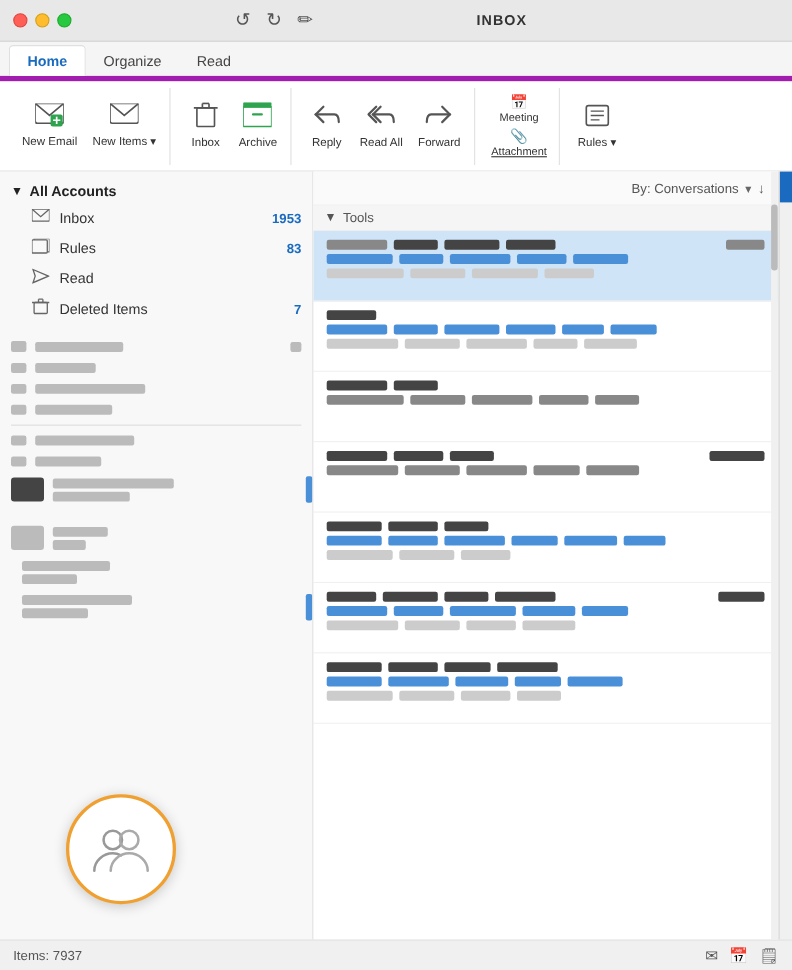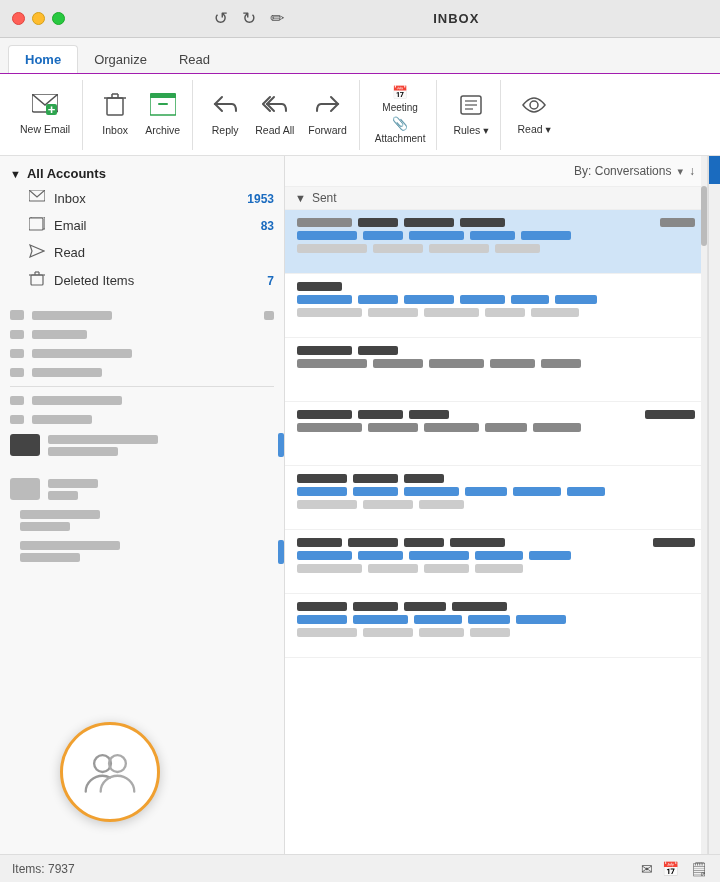--- a/index.html
+++ b/index.html
@@ -42,21 +42,21 @@
       letter-spacing: 1px;
     }
 
     
     .tab-bar {
       height: 36px;
       background: #f5f5f5;
       display: flex;
       align-items: flex-end;
       padding: 0 8px;
-      border-bottom: 1px solid #a21caf;
+      border-bottom: 5px solid #a21caf;
     }
     .tab {
       padding: 6px 16px;
       font-size: 13px;
       color: #444;
       cursor: pointer;
       border-radius: 4px 4px 0 0;
     }
     .tab.active {
       background: white;
@@ -367,20 +367,30 @@
         <svg width="26" height="22" viewBox="0 0 26 22">
             <rect x="0" y="0" width="26" height="18" rx="2" fill="none" stroke="#555" stroke-width="1.5"></rect>
             <polyline points="0,0 13,11 26,0" fill="none" stroke="#555" stroke-width="1.5"></polyline>
             <rect x="14" y="10" width="11" height="11" rx="2" fill="#2ea44f"></rect>
             <text x="19.5" y="20" text-anchor="middle" font-size="13" fill="white" font-weight="bold">+</text>
           </svg>
       </div>
       <span class="btn-label">New
 Email</span>
     </div>
+    <div class="ribbon-btn" style="min-width:36px;">
+      <div class="btn-icon">
+        <svg width="26" height="22" viewBox="0 0 26 22">
+            <rect x="0" y="0" width="26" height="18" rx="2" fill="none" stroke="#555" stroke-width="1.5"></rect>
+            <polyline points="0,0 13,11 26,0" fill="none" stroke="#555" stroke-width="1.5"></polyline>
+          </svg>
+      </div>
+      <span class="btn-label">New
+Items ▾</span>
+    </div>
   </div>
 
   <div class="ribbon-group">
     <div class="ribbon-btn">
       <div class="btn-icon">
         <svg width="22" height="24" viewBox="0 0 22 24">
             <rect x="3" y="5" width="16" height="17" rx="1" fill="none" stroke="#555" stroke-width="1.5"></rect>
             <line x1="0" y1="5" x2="22" y2="5" stroke="#555" stroke-width="1.5"></line>
             <line x1="8" y1="5" x2="8" y2="1" stroke="#555" stroke-width="1.5"></line>
             <line x1="14" y1="5" x2="14" y2="1" stroke="#555" stroke-width="1.5"></line>
@@ -434,52 +444,41 @@
   </div>
 
   <div class="ribbon-group">
     <div class="ribbon-col">
       <div class="ribbon-btn-small">
         <span style="font-size:13px;">📅</span>
         <span style="font-size:10px;">Meeting</span>
       </div>
       <div class="ribbon-btn-small">
         <span style="font-size:13px;">📎</span>
-        <span style="font-size:10px;">Attachment</span>
+        <span style="font-size:10px;text-decoration:underline;">Attachment</span>
       </div>
     </div>
   </div>
 
 
 
   <div class="ribbon-group">
     <div class="ribbon-btn">
       <div class="btn-icon">
         <svg width="24" height="24" viewBox="0 0 24 24">
             <rect x="2" y="3" width="20" height="18" rx="2" fill="none" stroke="#555" stroke-width="1.5"></rect>
             <line x1="6" y1="8" x2="18" y2="8" stroke="#555" stroke-width="1.2"></line>
             <line x1="6" y1="12" x2="18" y2="12" stroke="#555" stroke-width="1.2"></line>
             <line x1="6" y1="16" x2="14" y2="16" stroke="#555" stroke-width="1.2"></line>
           </svg>
       </div>
       <span class="btn-label">Rules ▾</span>
     </div>
   </div>
 
-  <div class="ribbon-group">
-    <div class="ribbon-btn">
-      <div class="btn-icon">
-        <svg width="26" height="22" viewBox="0 0 26 22">
-            <path d="M13,4 C7,4 2,11 2,11 C2,11 7,18 13,18 C19,18 24,11 24,11 C24,11 19,4 13,4 Z" fill="none" stroke="#555" stroke-width="1.5"></path>
-            <circle cx="13" cy="11" r="4" fill="none" stroke="#555" stroke-width="1.5"></circle>
-          </svg>
-      </div>
-      <span class="btn-label">Read ▾</span>
-    </div>
-  </div>
 
 </div>
 
 <div class="main-layout">
 
   <div class="sidebar">
     <div class="sidebar-section">
       <div class="sidebar-header">
         <span style="margin-right:6px;font-size:11px;">▼</span>
         <span>All Accounts</span>
@@ -494,21 +493,21 @@
         <span class="item-label">Inbox</span>
         <span class="item-count">1953</span>
       </div>
       <div class="sidebar-item">
         <span class="item-icon">
           <svg width="16" height="14" viewBox="0 0 16 14">
               <rect x="0" y="1" width="14" height="12" rx="1" fill="none" stroke="#666" stroke-width="1.2"></rect>
               <path d="M2,1 L2,0 L16,0 L16,12 L14,12" fill="none" stroke="#666" stroke-width="1.2"></path>
             </svg>
         </span>
-        <span class="item-label">Email</span>
+        <span class="item-label">Rules</span>
         <span class="item-count">83</span>
       </div>
       <div class="sidebar-item">
         <span class="item-icon">
           <svg width="16" height="14" viewBox="0 0 16 14">
               <polygon points="1,1 15,7 1,13 3,7" fill="none" stroke="#666" stroke-width="1.2"></polygon>
             </svg>
         </span>
         <span class="item-label">Read</span>
         <span class="item-count"></span>
@@ -600,21 +599,21 @@
 
   <div class="email-list" style="position:relative;">
     <div class="email-list-header">
       <span class="sort-label">By: Conversations</span>
       <span class="chevron">▾</span>
       <span class="sort-arrow">↓</span>
     </div>
 
     <div class="section-label">
       <span style="font-size:11px;">▼</span>
-      <span>Sent</span>
+      <span>Tools</span>
     </div>
 
     <div class="email-item selected">
       <div class="redact-row">
         <div class="r" style="width:55px;"></div>
         <div class="r r-dark" style="width:40px;"></div>
         <div class="r r-dark" style="width:50px;"></div>
         <div class="r r-dark" style="width:45px;"></div>
         <div class="r" style="width:35px;margin-left:auto;"></div>
       </div>

